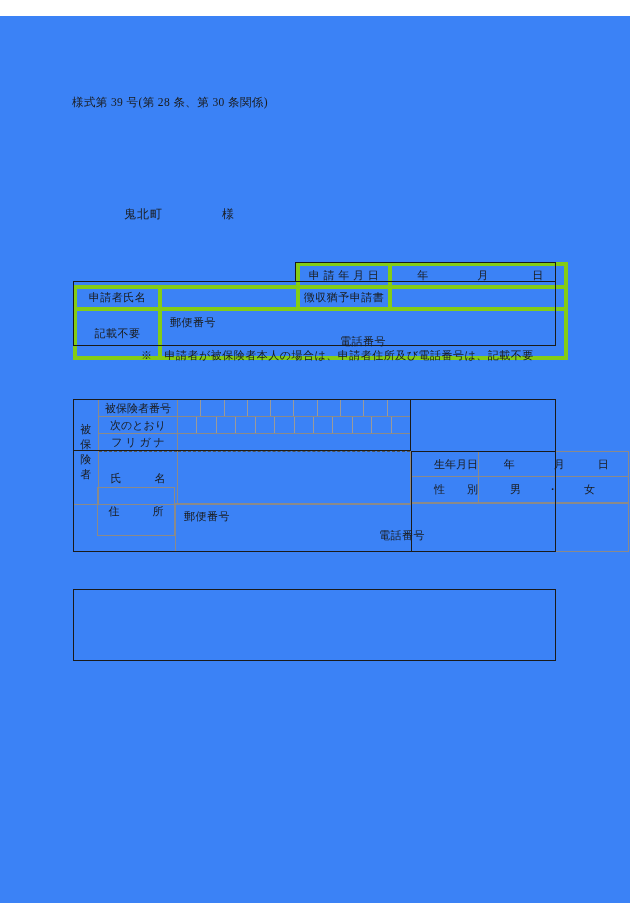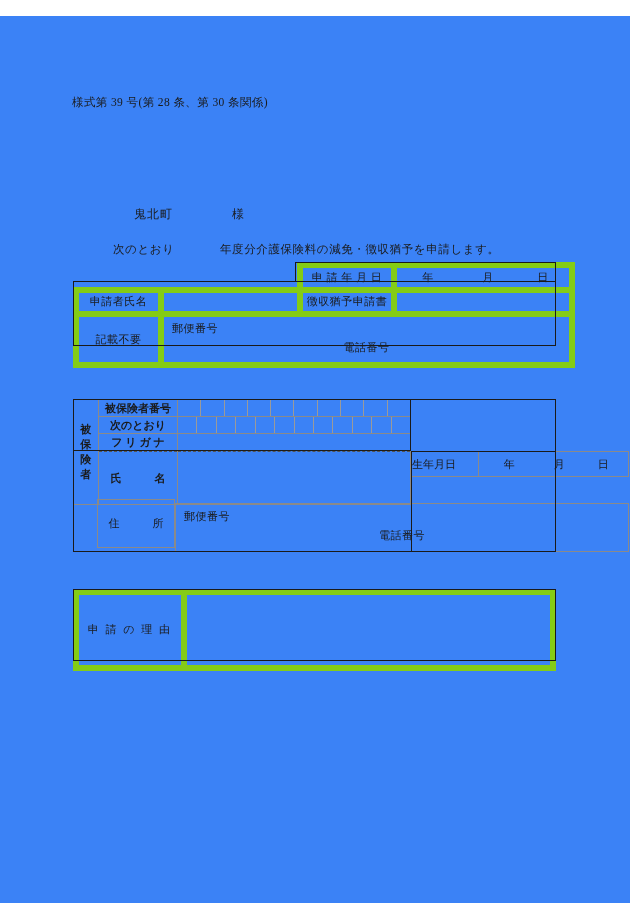--- a/index.html
+++ b/index.html
@@ -36,21 +36,21 @@
   .doc-title {
     left: 0;
     right: 0;
     top: 133px;
     text-align: center;
     font-size: 12px;
     letter-spacing: 1.1px;
     padding-left: 28px;
   }
   .addressee-row {
-    left: 134px;
+    left: 124px;
     top: 190px;
     font-size: 12px;
     letter-spacing: 1px;
   }
   .addressee-row .town { display: inline-block; width: 98px; }
   .intro-row {
     left: 113px;
     top: 226px;
     font-size: 11.5px;
     letter-spacing: 0.6px;
@@ -66,21 +66,21 @@
   .note-row .mark { margin-right: 12px; }
 
   
   table.form {
     position: absolute;
     border-collapse: collapse;
     table-layout: fixed;
     font-size: 11px;
   }
   table.form td {
-    border: 6px solid #84cc16;
+    border: 4px solid #84cc16;
     padding: 0;
     vertical-align: middle;
     line-height: 1.25;
   }
   .outer-box {
     position: absolute;
     border: 1.6px solid #1a1a1a;
     box-sizing: border-box;
     pointer-events: none;
   }
@@ -140,21 +140,21 @@
   }
 
   table.insured-left {
     position: absolute;
     left: 0; top: 0;
     border-collapse: collapse;
     table-layout: fixed;
     font-size: 11px;
     width: 338px;
   }
-  table.insured-left td { border: 1px solid #8a8a8a; padding: 0; vertical-align: middle; font-weight: bold; }
+  table.insured-left td { border: 1px solid #8a8a8a; padding: 0; vertical-align: middle; }
   table.insured-left td.key { width: 78px; text-align: center; }
   .boxrow { padding: 0 !important; }
   .boxes { display: flex; height: 100%; }
   .boxes > i {
     flex: 1 1 auto;
     border-right: 1px solid #9a9a9a;
     font-style: normal;
   }
   .boxes > i:last-child { border-right: none; }
 
@@ -164,41 +164,41 @@
   table.insured-right {
     position: absolute;
     left: 338px;
     top: 52px;
     border-collapse: collapse;
     table-layout: fixed;
     font-size: 11px;
     width: 218px;
   }
   table.insured-right td { border: 1px solid #8a8a8a; padding: 0; vertical-align: middle; }
-  table.insured-right td.key { width: 66px; text-align: left; }
+  table.insured-right td.key { width: 66px; text-align: right; }
   .sex-val { text-align: center; letter-spacing: 2px; }
   .sex-val .m { display:inline-block; width: 40px; }
   .sex-val .dot { display:inline-block; width: 34px; }
   .sex-val .f { display:inline-block; width: 40px; }
 
   .insured-addr {
     position: absolute;
     left: 102px;
     top: 104px;
     width: 454px;
     height: 49px;
     border: 1px solid #8a8a8a;
     box-sizing: border-box;
   }
   .insured-addr .postal { position: absolute; left: 8px; top: 5px; font-size: 11px; letter-spacing:0.5px;}
   .insured-addr .tel { position: absolute; left: 50%; transform: translateX(-50%); bottom: 8px; font-size: 11px; letter-spacing:0.5px;}
   .addr-key {
     position: absolute;
     left: 24px;
-    top: 100px;
+    top: 88px;
     width: 78px;
     height: 49px;
     border: 1px solid #8a8a8a;
     box-sizing: border-box;
     display: flex; align-items: center; justify-content: center;
     font-size: 11px;
   }
 
   .outer-insured-a { left: 73px; top: 383px; width: 338px; height: 52px; }
   .outer-insured-b { left: 73px; top: 383px; width: 483px; height: 153px; }
@@ -215,23 +215,20 @@
 
 <div class="page">
 
   <div class="abs form-code nowrap">様式第 39 号(第 28 条、第 30 条関係)</div>
 
 
   <div class="abs addressee-row nowrap">
     <span class="town">鬼北町</span><span>様</span>
   </div>
 
-  <div class="abs intro-row nowrap">
-    <span class="lead">次のとおり</span><span>年度分介護保険料の減免・徴収猶予を申請します。</span>
-  </div>
 
   <table class="form" id="table-applicant">
     <tbody>
         <tr class="r1">
       <td class="blank-cell c-lbl-left"></td>
       <td class="blank-cell c-val-left"></td>
       <td class="c-lbl-mid lbl">申 請 年 月 日</td>
       <td class="c-val-right ymd">
         <span class="y">年</span><span class="m">月</span><span class="d">日</span>
       </td>
@@ -245,20 +242,23 @@
     <tr class="r3">
       <td class="c-lbl-left lbl">記載不要</td>
       <td class="addr-cell" colspan="3">
         <span class="postal">郵便番号</span>
         <span class="tel">電話番号</span>
       </td>
     </tr>
   </tbody>
     </table>
 
+  <div class="abs note-row nowrap">
+    <span class="mark">※</span><span>申請者が被保険者本人の場合は、申請者住所及び電話番号は、記載不要</span>
+  </div>
 
   <div id="insured-wrap">
 
     <table class="insured-left">
       <tbody>
           <tr>
         <td class="vlabel" rowspan="4">
           <div class="stack">
             <span>被</span>
             <span>保</span>
@@ -313,40 +313,38 @@
       </table>
 
     <table class="insured-right">
       <tbody>
           <tr>
         <td class="key" style="height:24px">生年月日</td>
         <td class="ymd" style="height:24px">
           <span class="y" style="width:52px">年</span><span class="m" style="width:48px">月</span><span class="d" style="width:40px">日</span>
         </td>
       </tr>
+      <tr>
+        <td class="key key-wide" style="height:25px">性　　別</td>
+        <td class="sex-val" style="height:25px">
+          <span class="m">男</span><span class="dot">・</span><span class="f">女</span>
+        </td>
+      </tr>
     </tbody>
       </table>
 
     <div class="addr-key">住　　　所</div>
     <div class="insured-addr">
       <span class="postal">郵便番号</span>
       <span class="tel">電話番号</span>
     </div>
   </div>
 
   <div class="outer-box outer-insured-a"></div>
   <div class="outer-box outer-insured-b"></div>
   <div class="outer-box outer-insured-c"></div>
 
-  <table class="form" id="table-reason">
-    <tbody>
-        <tr>
-      <td class="key">申 請 の 理 由</td>
-      <td></td>
-    </tr>
-  </tbody>
-    </table>
 
   <div class="outer-box" style="left:295px; top:246px; width:261px; height:20px;"></div>
   <div class="outer-box" style="left:73px; top:265px; width:483px; height:65px;"></div>
   <div class="outer-box" style="left:73px; top:573px; width:483px; height:72px;"></div>
 
 </div>
 
 </body></html>

